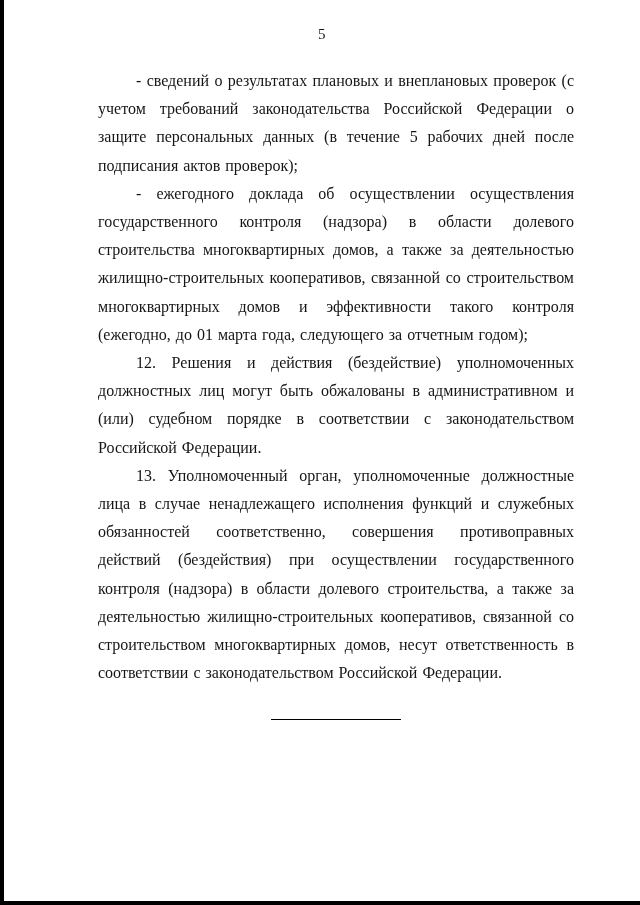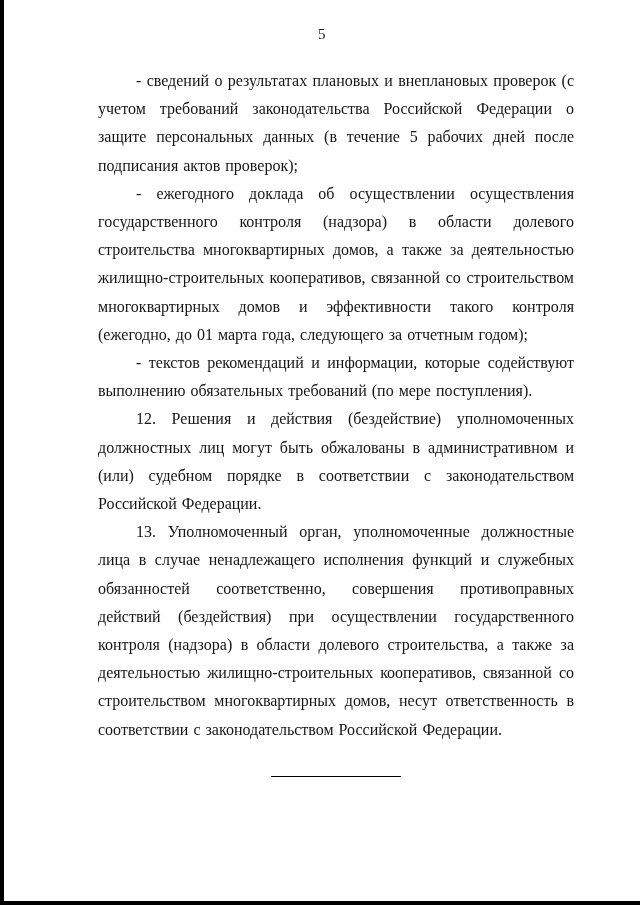--- a/index.html
+++ b/index.html
@@ -46,19 +46,18 @@
 </style>
 </head>
 <body>
 
 <div class="page">
   <div class="page-number">5</div>
 
   <div class="content">
     <p class="para">- сведений о результатах плановых и внеплановых проверок (с учетом требований законодательства Российской Федерации о защите персональных данных (в течение 5 рабочих дней после подписания актов проверок);</p>
     <p class="para">- ежегодного доклада об осуществлении осуществления государственного контроля (надзора) в области долевого строительства многоквартирных домов, а также за деятельностью жилищно-строительных кооперативов, связанной со строительством многоквартирных домов и эффективности такого контроля (ежегодно, до 01 марта года, следующего за отчетным годом);</p>
-    <p class="para">- текстов рекомендаций и информации, которые содействуют выполнению обязательных требований (по мере поступления).</p>
     <p class="para">12. Решения и действия (бездействие) уполномоченных должностных лиц могут быть обжалованы в административном и (или) судебном порядке в соответствии с законодательством Российской Федерации.</p>
     <p class="para">13. Уполномоченный орган, уполномоченные должностные лица в случае ненадлежащего исполнения функций и служебных обязанностей соответственно, совершения противоправных действий (бездействия) при осуществлении государственного контроля (надзора) в области долевого строительства, а также за деятельностью жилищно-строительных кооперативов, связанной со строительством многоквартирных домов, несут ответственность в соответствии с законодательством Российской Федерации.</p>
 
     <hr class="divider">
   </div>
 </div>
 
 </body></html>

